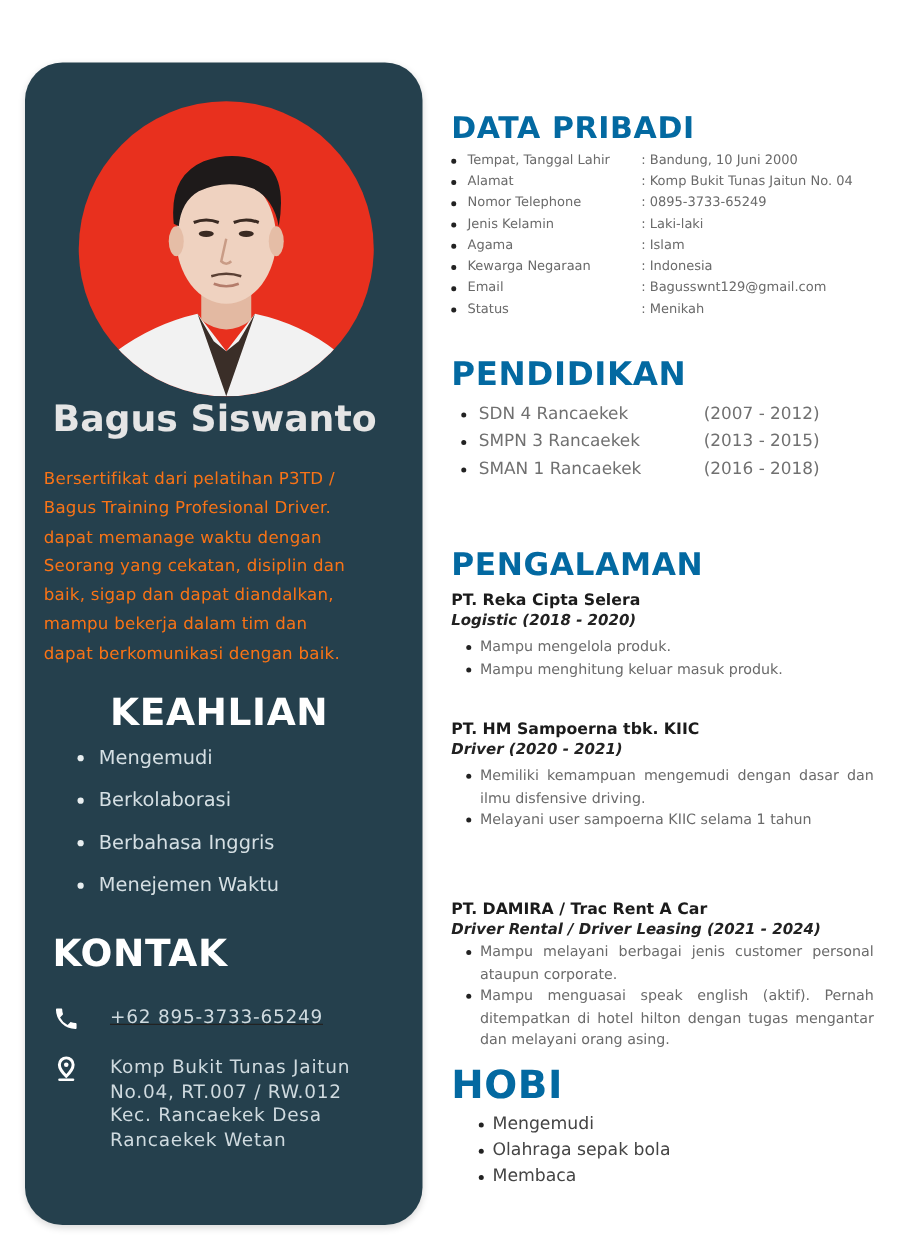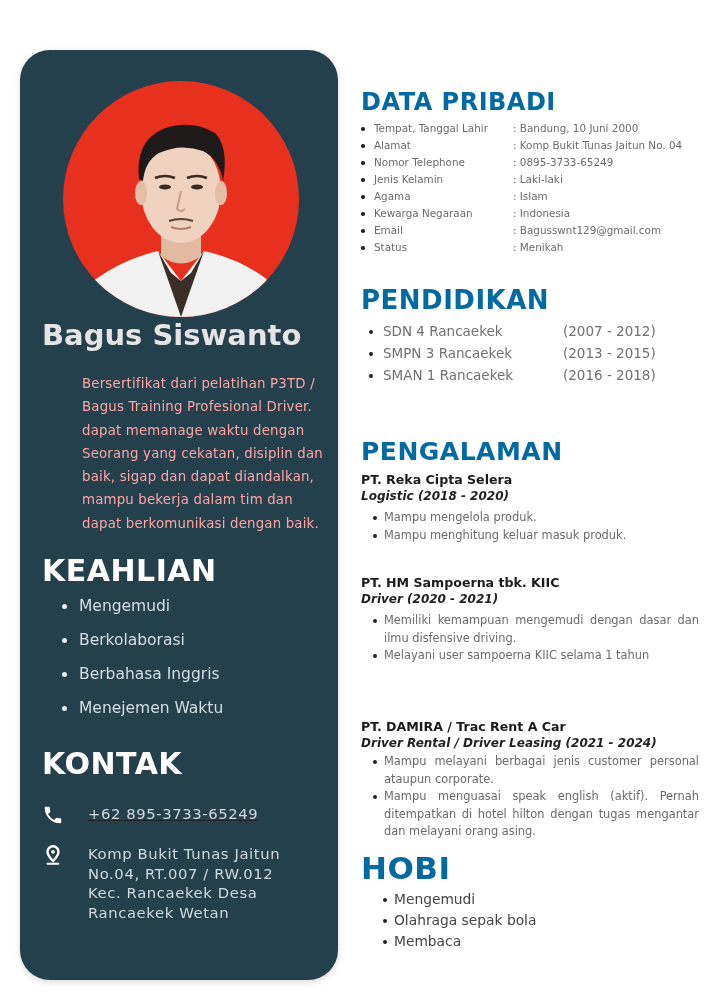--- a/index.html
+++ b/index.html
@@ -17,28 +17,28 @@
       border-radius: 50%; background: #e8301e; overflow: hidden;
     }
     .photo svg { position: absolute; left: 0; top: 0; width: 236px; height: 236px; }
     .name {
       position: absolute; left: 22px; top: 268px; width: 300px;
       font-family: "DejaVu Sans", sans-serif; font-size: 29px; font-weight: 600;
       color: #e5e5e5; letter-spacing: 0px; white-space: nowrap;
     }
     .summary {
       position: absolute; left: 15px; top: 322px; width: 300px;
-      font-size: 13.3px; line-height: 23.3px; color: #fca5a5; letter-spacing: 0.2px; margin-left: 47px;
+      font-size: 13.3px; line-height: 23.3px; color: #f97316; letter-spacing: 0.2px;
     }
     .summary span { display: block; white-space: nowrap; }
     .side-h {
       position: absolute; left: 22px; font-size: 30px; font-weight: 700;
       color: #ffffff; letter-spacing: 0.5px;
     }
-    .side-h.keahlian { top: 503px; }
+    .side-h.keahlian { top: 503px; margin-left: 46px; }
     .side-h.kontak { top: 696px; font-weight: 600; }
     .skills { position: absolute; left: 40px; top: 545px; list-style: none; }
     .skills li {
       position: relative; padding-left: 19px; height: 34px; line-height: 22px;
       font-size: 15.5px; color: #d5dfe3; white-space: nowrap;
     }
     .skills li::before {
       content: ""; position: absolute; left: 2px; top: 9px; width: 5px; height: 5px;
       border-radius: 50%; background: #e8eef0;
     }

